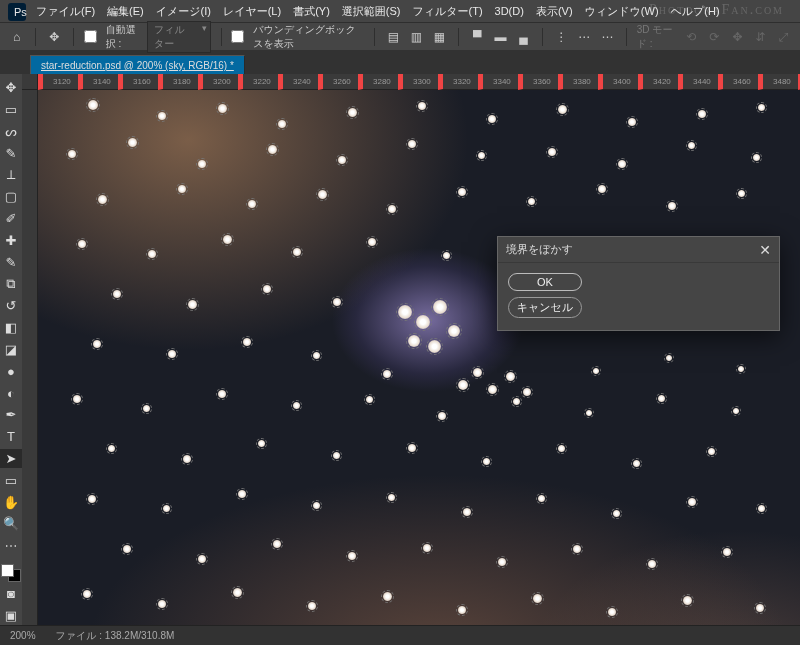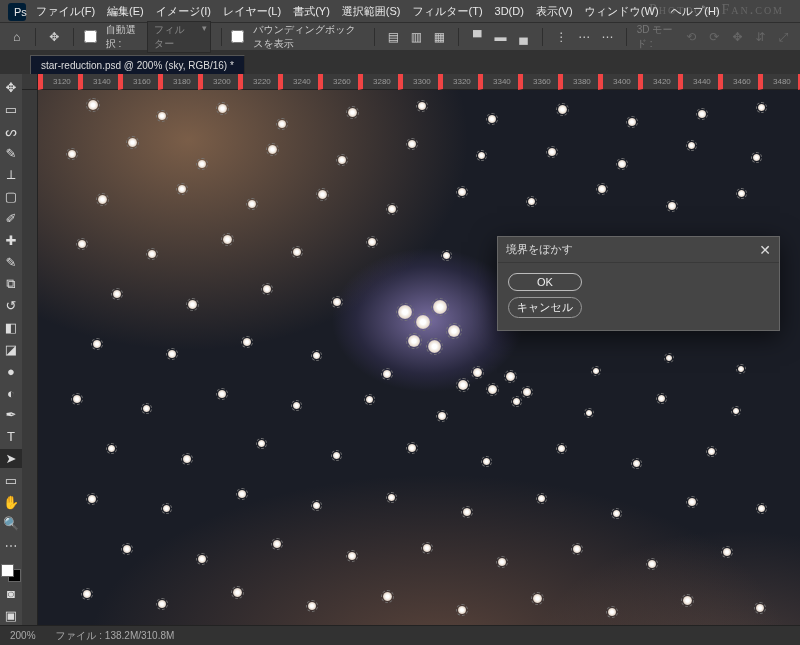--- a/index.html
+++ b/index.html
@@ -9,21 +9,21 @@
 .menubar span { padding:0 6px; font-size:11px; color:#e8e8e8; cursor:default; }
 .watermark { position:absolute; right:16px; top:2px; font-family:Georgia,serif; font-size:14px; letter-spacing:2px; color:rgba(200,200,200,0.25); font-variant:small-caps; }
 .optbar { height:28px; background:#454545; display:flex; align-items:center; padding:0 8px; gap:6px; border-top:1px solid #2e2e2e; }
 .optbar .sep { width:1px; height:18px; background:#2e2e2e; margin:0 4px; }
 .optbar .ic { width:22px; height:22px; display:flex; align-items:center; justify-content:center; color:#ccc; font-size:12px; }
 .optbar .drop { background:#3a3a3a; border:1px solid #2a2a2a; padding:1px 16px 1px 6px; font-size:10px; color:#888; position:relative; }
 .optbar .drop::after { content:"▾"; position:absolute; right:3px; top:1px; font-size:9px; }
 .optbar input[type=checkbox]{ margin-right:3px; vertical-align:middle;}
 .optbar .lbl { font-size:10px; color:#ccc; }
 .tabbar { height:24px; background:#323232; display:flex; align-items:flex-end; padding-left:30px; }
-.tab { background:#0f172a; padding:4px 10px 3px 10px; font-size:10px; color:#ddd; border-top:1px solid #555; border-left:1px solid #555; border-right:1px solid #2a2a2a; }
+.tab { background:#0369a1; padding:4px 10px 3px 10px; font-size:10px; color:#ddd; border-top:1px solid #555; border-left:1px solid #555; border-right:1px solid #2a2a2a;text-decoration:underline; }
 .workspace { display:flex; height:calc(645px - 22px - 28px - 24px - 20px); }
 .toolbox { width:28px; background:#454545; display:flex; flex-direction:column; align-items:center; padding-top:4px; gap:2px; }
 .toolbox .tool { width:22px; height:22px; display:flex; align-items:center; justify-content:center; color:#ddd; font-size:13px; position:relative; }
 .toolbox .tool.sel { background:#2a2a2a; }
 .toolbox .swatch { width:20px; height:20px; position:relative; margin-top:6px; }
 .toolbox .swatch .fg{position:absolute;width:13px;height:13px;background:#fff;border:1px solid #666;top:0;left:0;z-index:2;}
 .toolbox .swatch .bg{position:absolute;width:13px;height:13px;background:#000;border:1px solid #666;bottom:0;right:0;}
 .canvas-area { flex:1; display:flex; flex-direction:column; background:#2a2a2a; }
 .rulers-h { height:16px; background:#3a3a3a; display:flex; font-size:8px; color:#999; overflow:hidden; }
 .rulers-h .corner{width:16px;border-right:1px solid #222;border-bottom:1px solid #222;}

